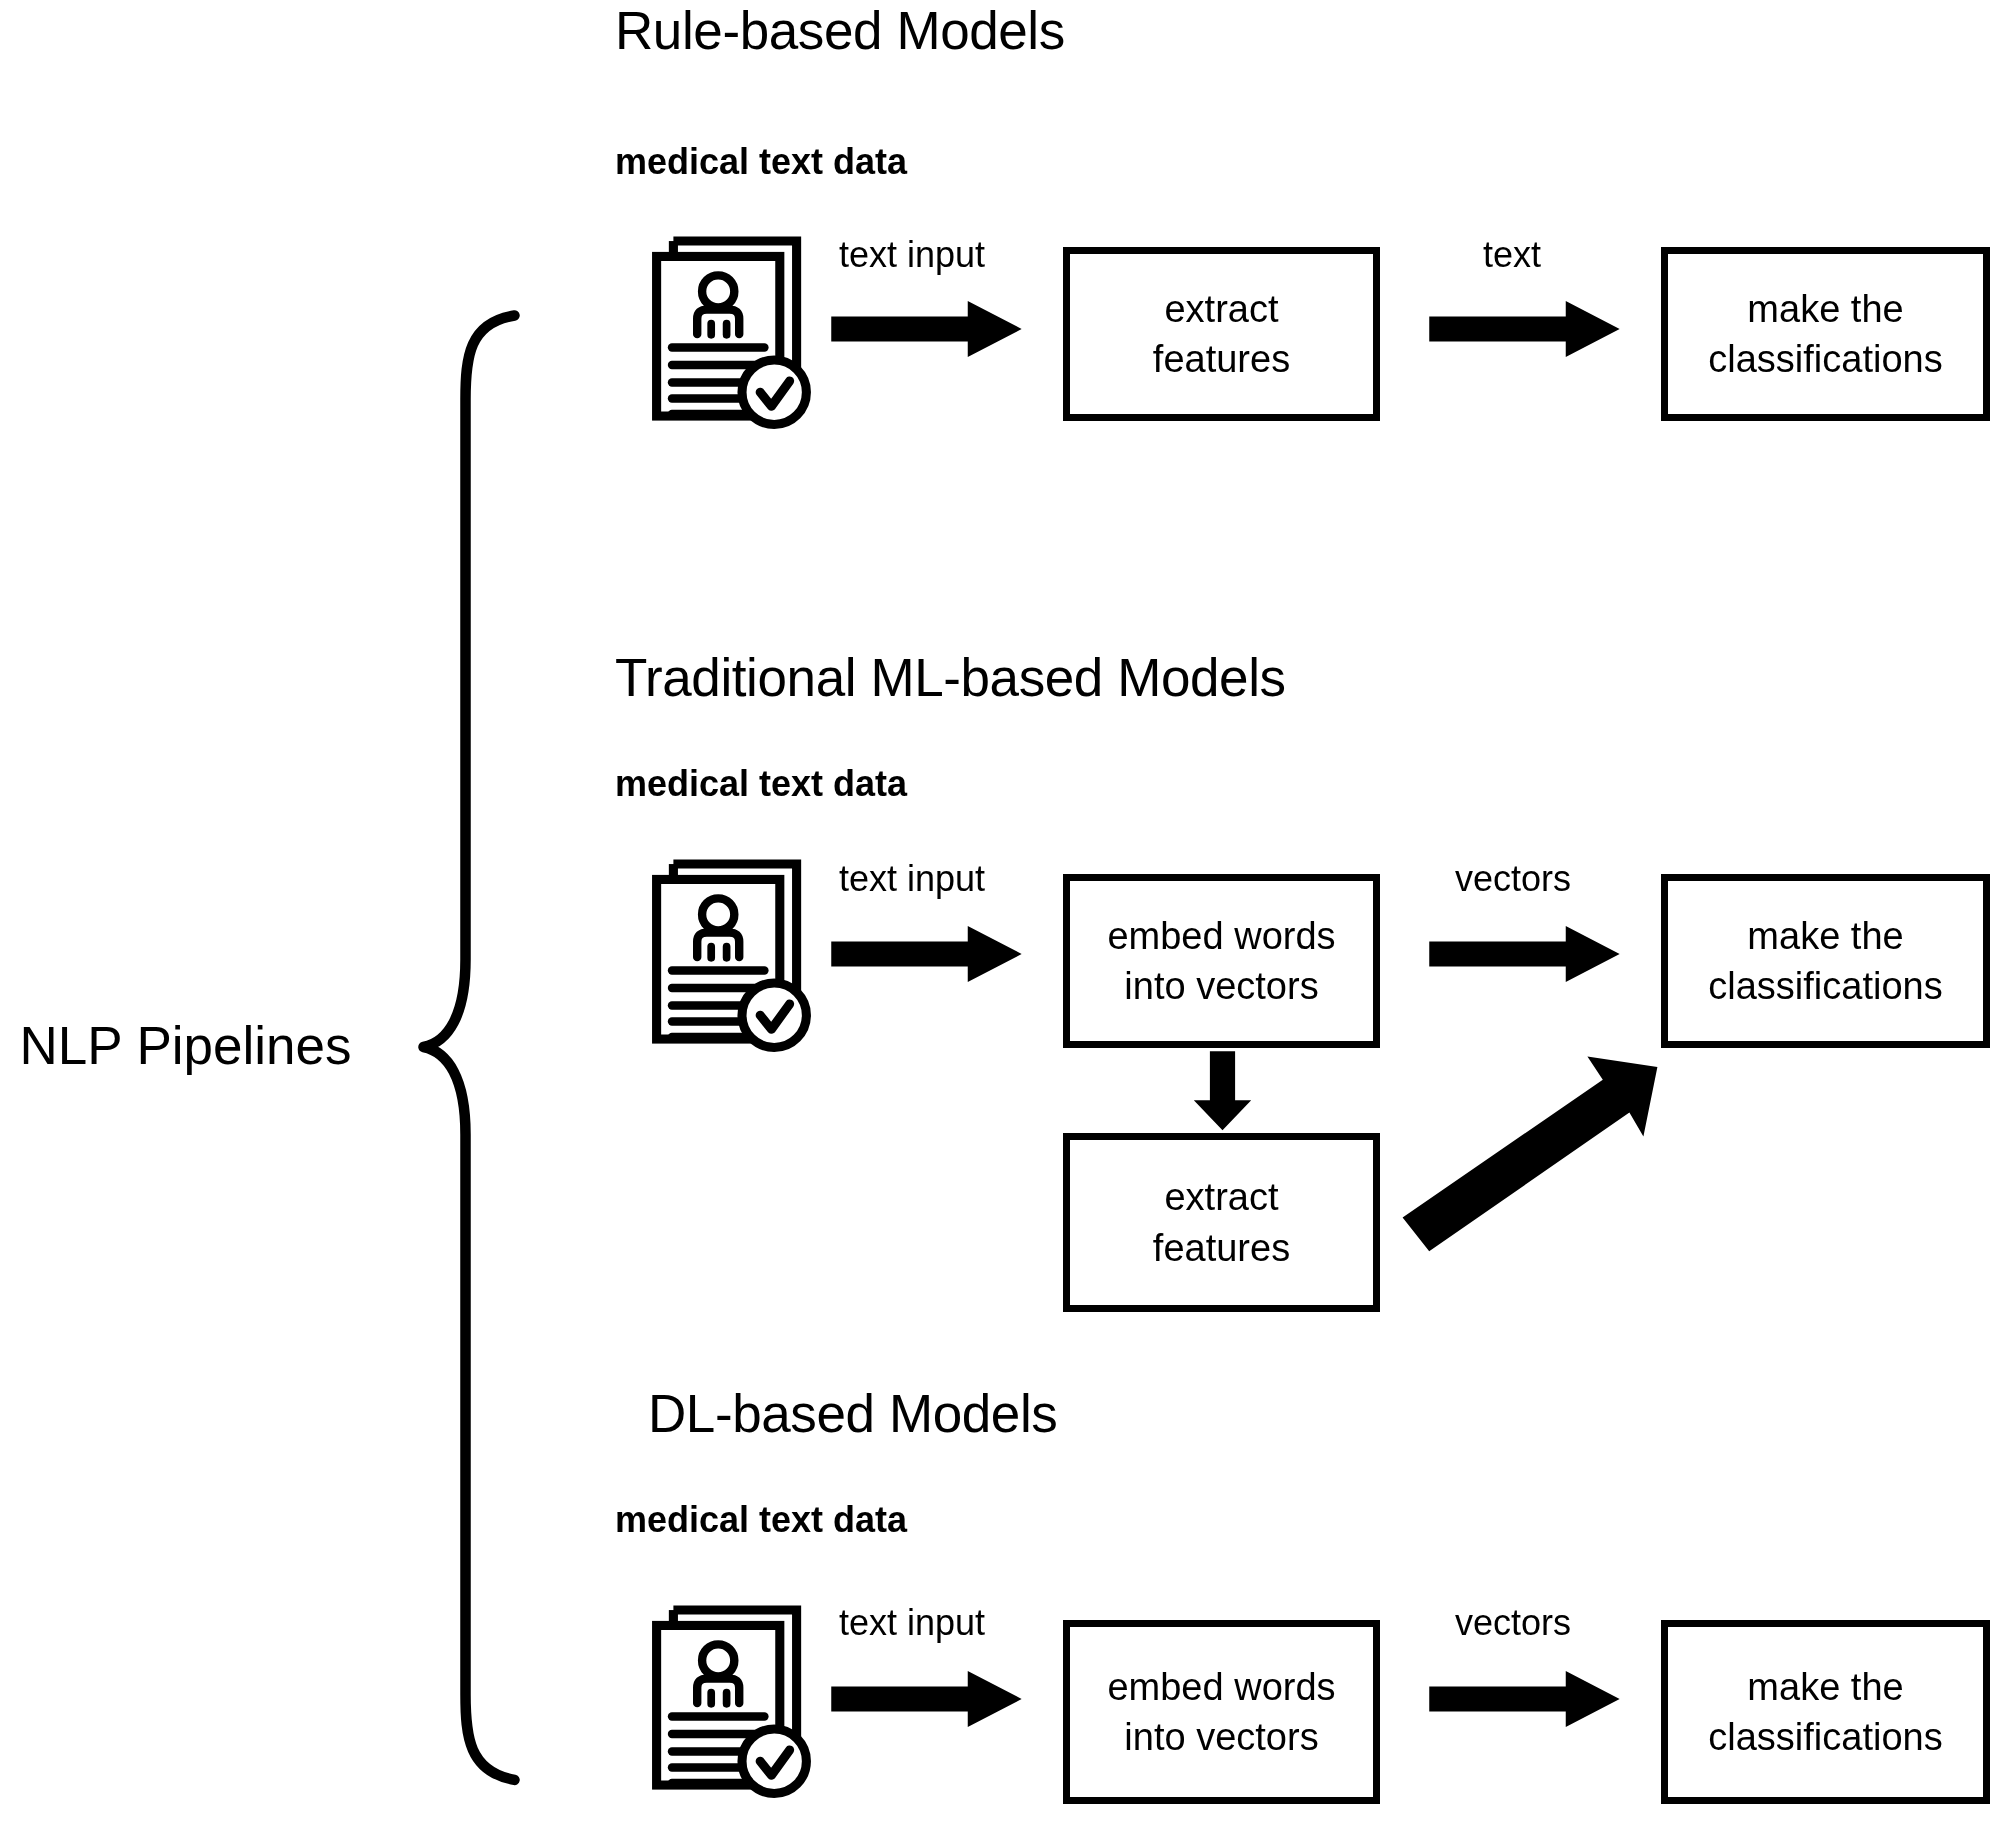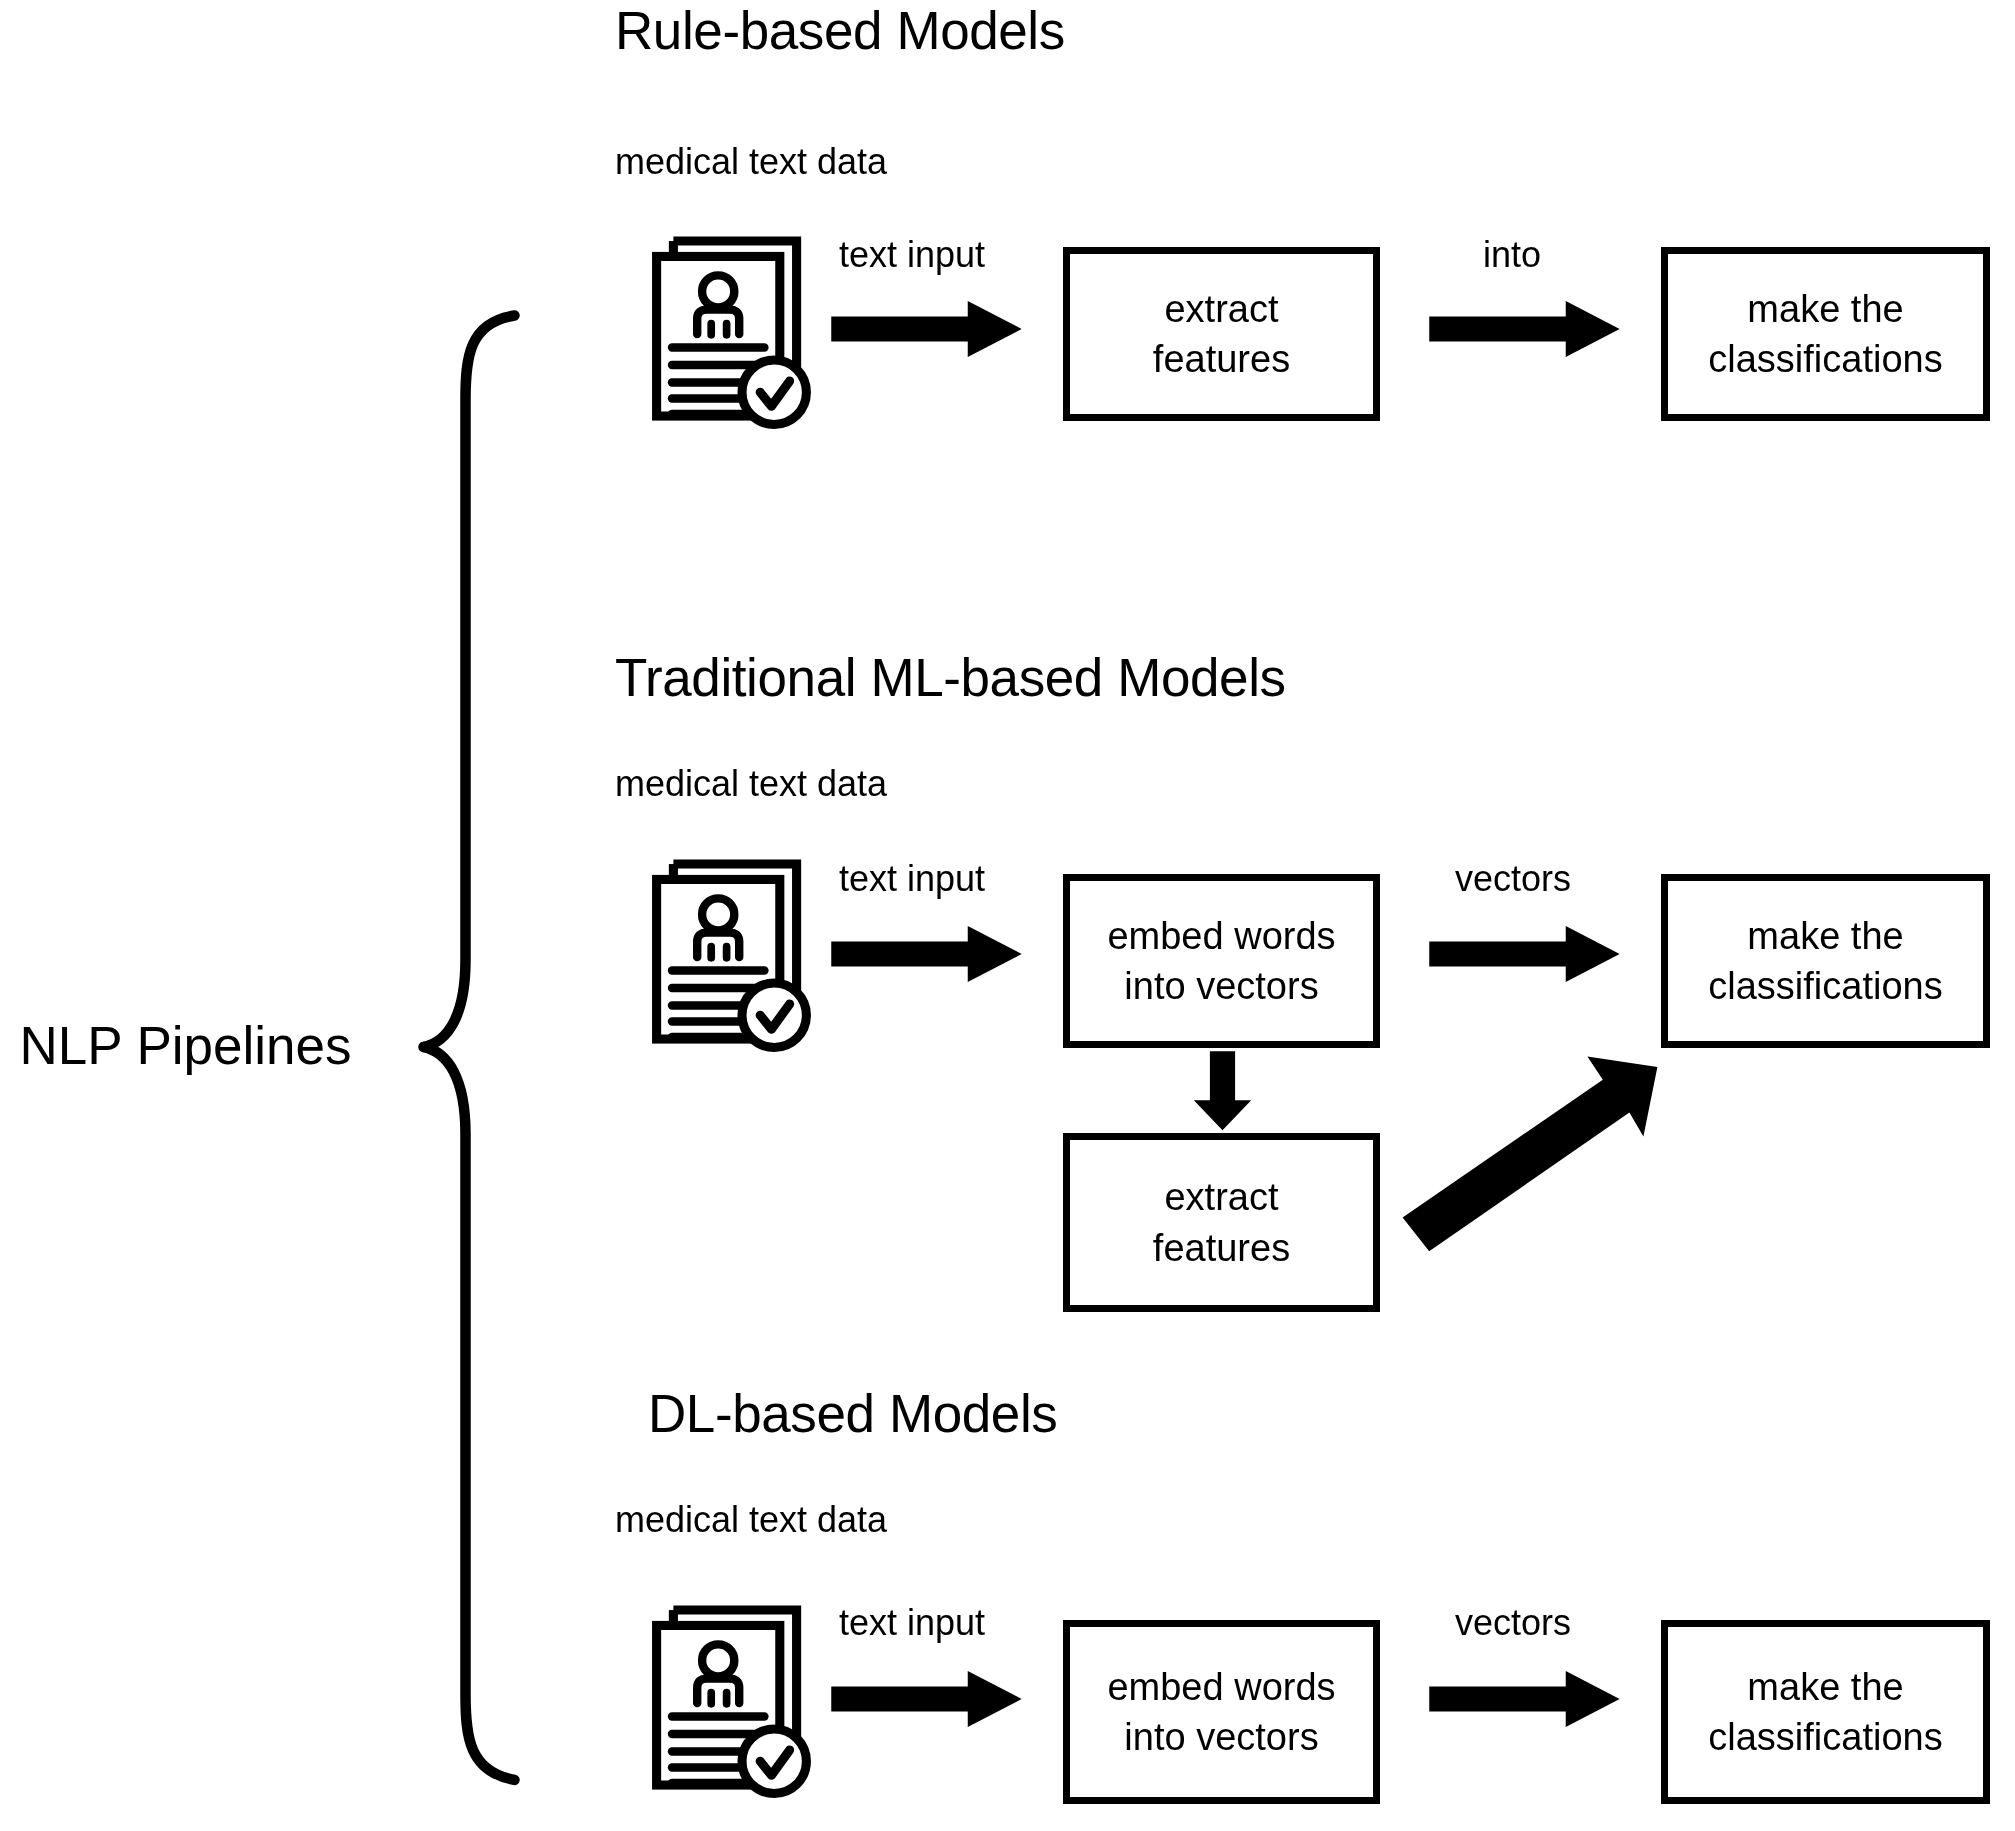--- a/index.html
+++ b/index.html
@@ -25,21 +25,21 @@
     font-size: 53px;
     font-weight: 400;
     line-height: 1;
     white-space: nowrap;
     letter-spacing: -0.4px;
   }
 
   
   .caption {
     font-size: 36px;
-    font-weight: 400;
+    font-weight: 700;
     line-height: 1;
     white-space: nowrap;
   }
 
   
   .arrow-label {
     font-size: 36px;
     font-weight: 400;
     line-height: 1;
     white-space: nowrap;
@@ -129,21 +129,21 @@
     <svg width="193" height="56" viewBox="0 0 275 80" aria-hidden="true">
       <path d="M 0 22 L 195 22 L 195 0 L 272 40 L 195 80 L 195 58 L 0 58 Z" fill="#000"></path>
     </svg>
   </div>
 
   <div class="abs proc-box" style="left:1063px; top:247px; width:317px; height:174px;">
     <div class="line">extract</div>
     <div class="line">features</div>
   </div>
 
-  <div class="abs arrow-label" style="left:1483px; top:237px;">into</div>
+  <div class="abs arrow-label" style="left:1483px; top:237px;">text</div>
   <div class="abs" style="left:1429px; top:301px; width:193px; height:56px;">
     <svg width="193" height="56" viewBox="0 0 275 80" aria-hidden="true">
       <path d="M 0 22 L 195 22 L 195 0 L 272 40 L 195 80 L 195 58 L 0 58 Z" fill="#000"></path>
     </svg>
   </div>
 
   <div class="abs proc-box" style="left:1661px; top:247px; width:329px; height:174px;">
     <div class="line">make the</div>
     <div class="line">classifications</div>
   </div>

